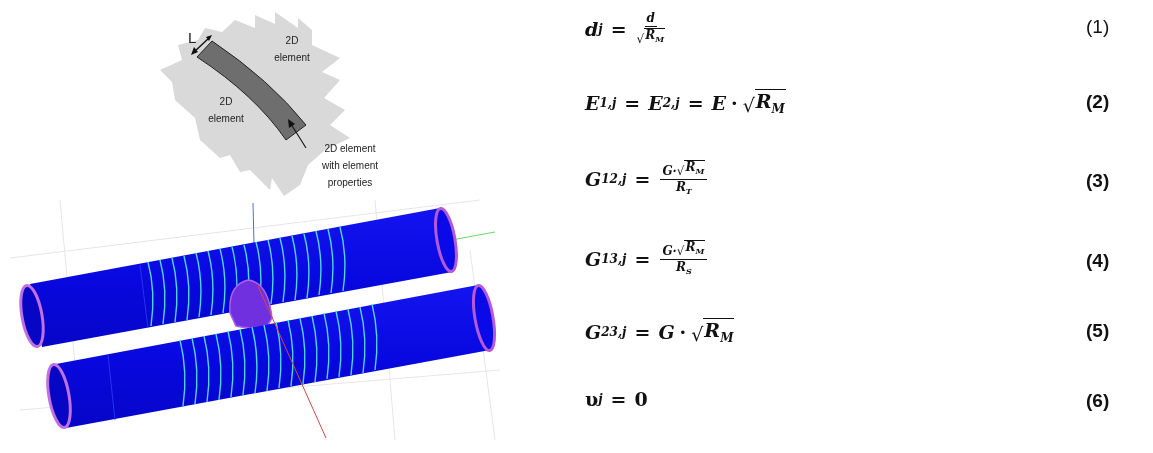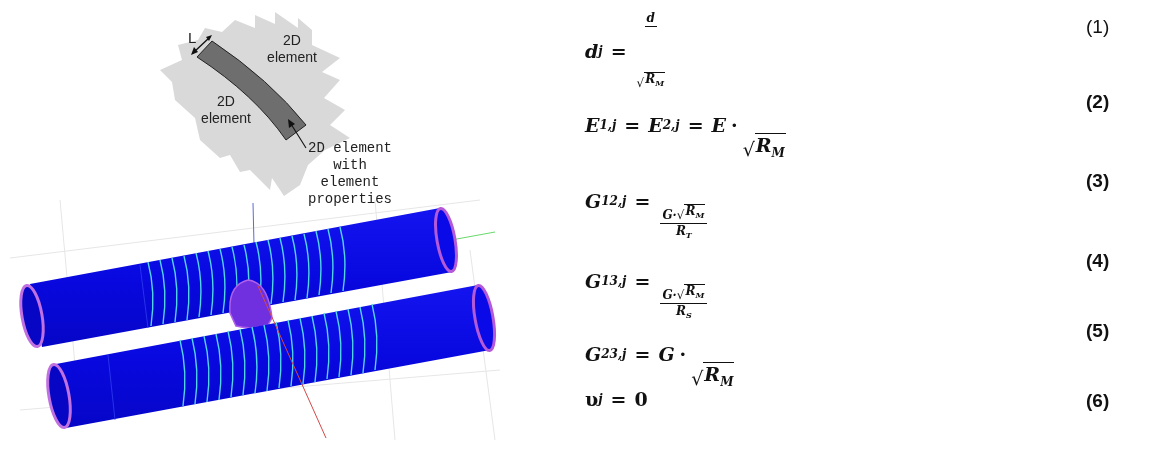--- a/index.html
+++ b/index.html
@@ -1,30 +1,30 @@
 <!DOCTYPE html>
 <html><head>
 <meta charset="utf-8">
 <style>
   html, body { margin:0; padding:0; background:#ffffff; }
   body { width:1153px; height:453px; position:relative; overflow:hidden; font-family:"Liberation Sans", sans-serif; color:#111; }
   .figure { position:absolute; left:0; top:0; width:520px; height:453px; }
   .figure svg { position:absolute; left:0; top:0; }
-  .lbl { position:absolute; font-family:"Liberation Sans", sans-serif; font-size:14px; color:#222; line-height:17px; text-align:center; }
+  .lbl { position:absolute; font-family:"Liberation Sans", sans-serif; font-size:10px; color:#222; line-height:17px; text-align:center; }
   .eq { position:absolute; left:585px; font-family:"DejaVu Serif", serif; font-weight:bold; font-style:italic; font-size:19px; color:#111; white-space:nowrap; display:flex; align-items:center; }
   .eq .up { font-style:normal; }
   .eq sub { font-size:12px; vertical-align:-5px; }
   .eq .op { font-style:normal; margin:0 8px; }
   .frac { display:inline-flex; flex-direction:column; align-items:center; font-size:12px; margin-left:2px; }
   .frac .num { padding:0 2px 1px; border-bottom:1.3px solid #111; line-height:13px; }
   .frac .den { padding-top:1px; line-height:13px; }
   .frac sub { font-size:8px; vertical-align:-3px; }
   .sqrt { display:inline-flex; align-items:flex-end; }
   .sqrt .rad { font-style:normal; font-weight:normal; }
-  .sqrt .under { border-top:1.3px solid #111; padding:0 1px;margin-top:44px; }
+  .sqrt .under { border-top:1.3px solid #111; padding:0 1px; }
   .num-lbl { position:absolute; left:1086px; font-family:"Liberation Sans", sans-serif; font-size:19px; color:#111; }
   .num-lbl.b { font-weight:bold; }
 </style>
 </head>
 <body>
 
 <div class="figure">
   <svg width="520" height="453" viewBox="0 0 520 453">
     <defs>
       <linearGradient id="pipeShade" x1="0" y1="0" x2="0" y2="1">
@@ -120,21 +120,21 @@
 
   <div class="lbl" style="left:188px;top:29px;font-size:15px;">L</div>
   <div class="lbl" style="left:262px;top:32px;width:60px;">
     <div>2D</div>
     <div>element</div>
   </div>
   <div class="lbl" style="left:196px;top:93px;width:60px;">
     <div>2D</div>
     <div>element</div>
   </div>
-  <div class="lbl" style="left:300px;top:140px;width:100px;font-family:Liberation Mono, monospace;">
+  <div class="lbl" style="left:300px;top:140px;width:100px;">
     <div>2D element</div>
     <div>with element</div>
     <div>properties</div>
   </div>
 </div>
 
 <div class="eq" style="top:12px;">
   <span>d</span>
     <sub>j</sub>
   <span class="op">=</span>

